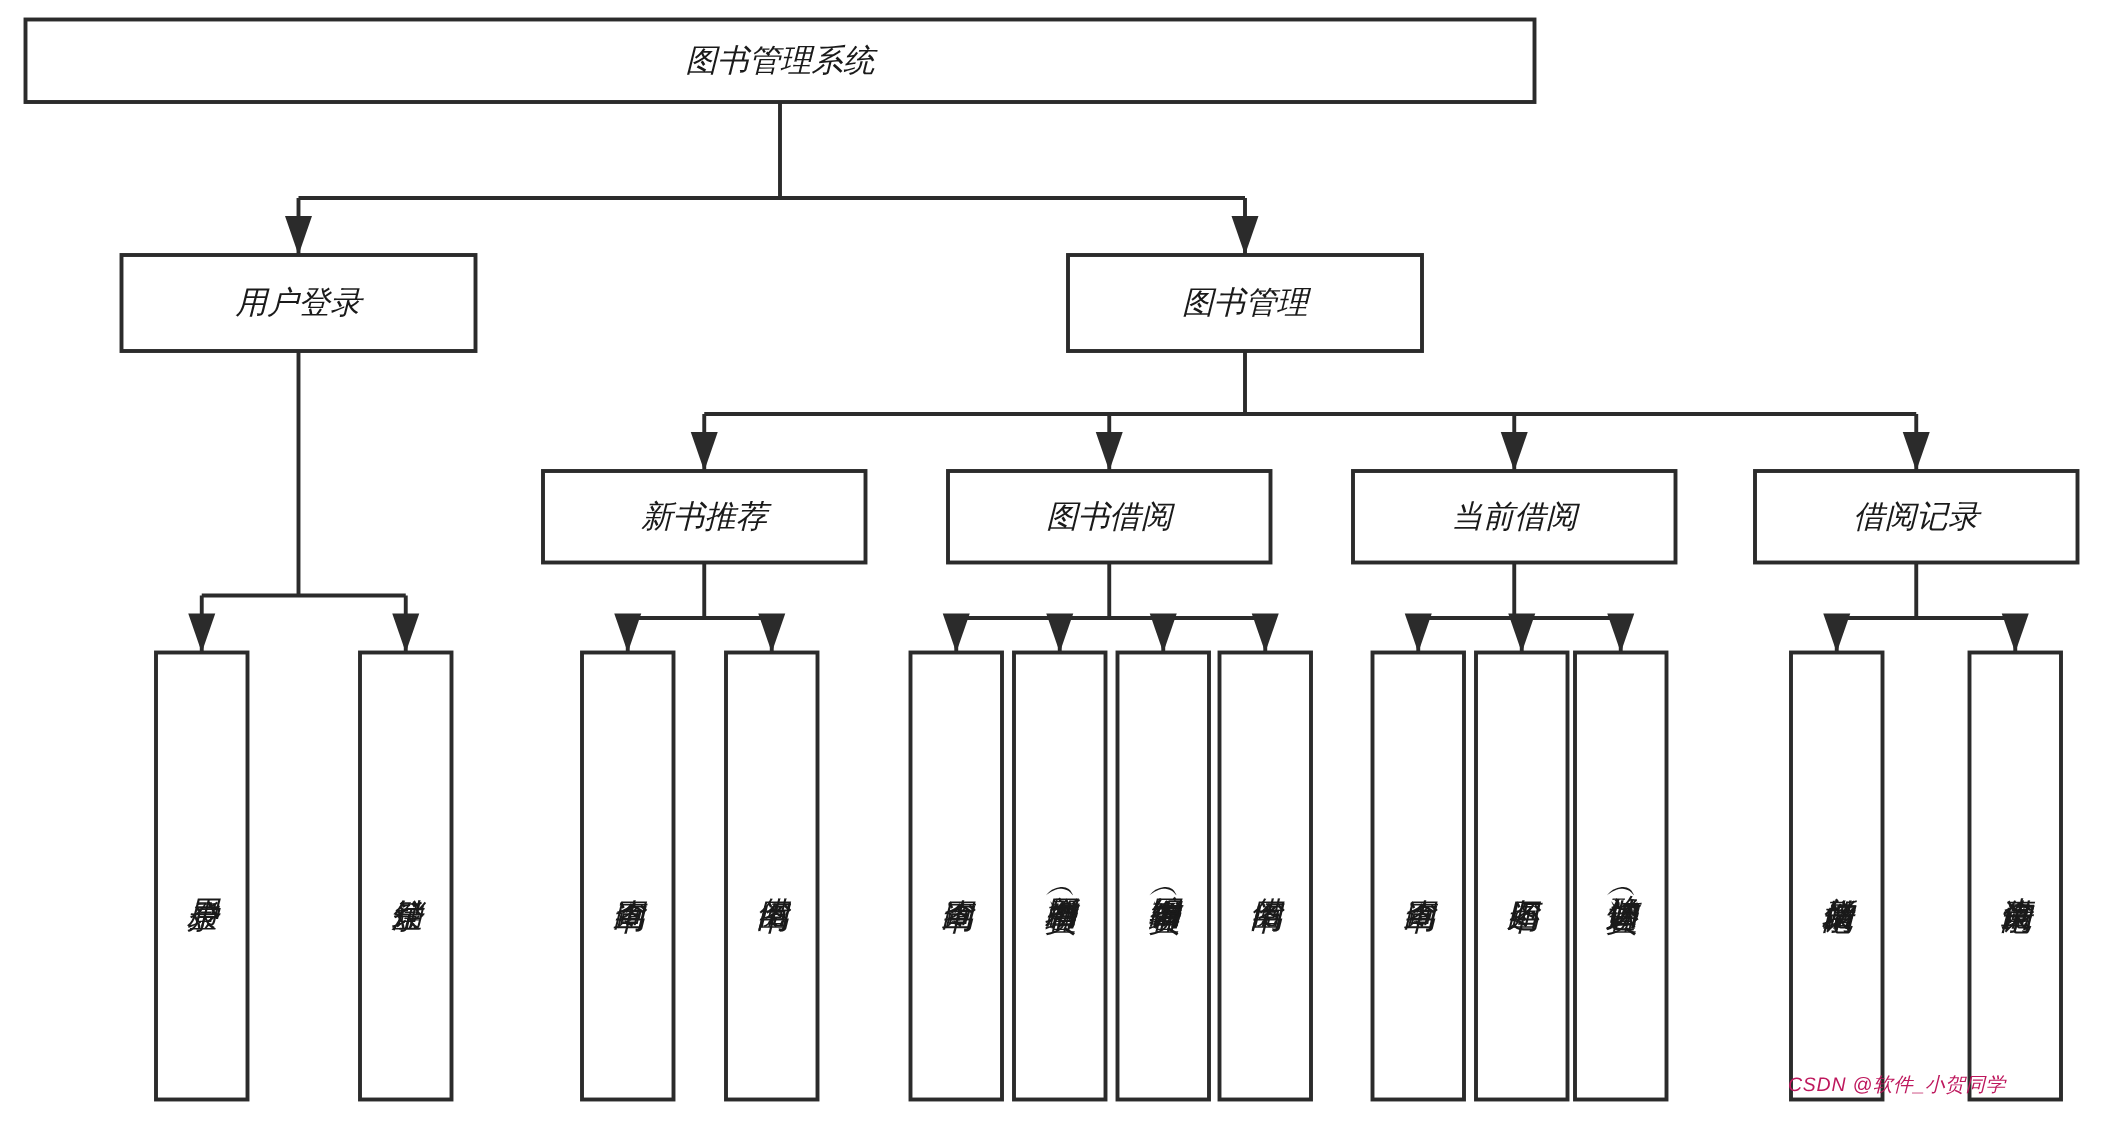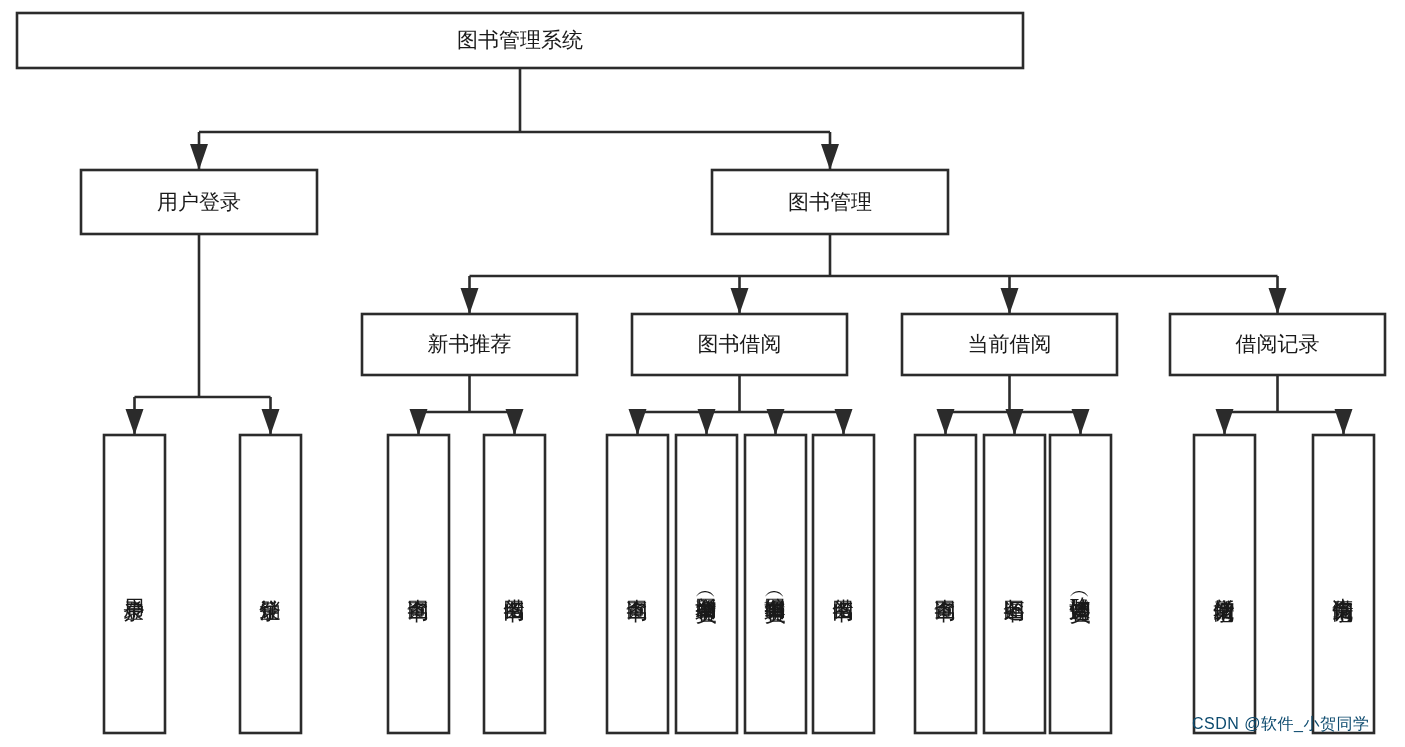--- a/index.html
+++ b/index.html
@@ -11,20 +11,21 @@
     width: 1405px;
     height: 747px;
     font-family: "Liberation Sans", "DejaVu Sans", sans-serif;
     overflow: hidden;
   }
   #diagram-root {
     position: relative;
     width: 1405px;
     height: 747px;
     background: #ffffff;
+    font-style: italic;
   }
   svg.flow {
     position: absolute;
     left: 0;
     top: 0;
     width: 1405px;
     height: 747px;
   }
   .node-rect {
     fill: #ffffff;
@@ -61,22 +62,22 @@
   .leaf-label-wrap {
     position: absolute;
     display: flex;
     align-items: center;
     justify-content: center;
     pointer-events: none;
   }
   .watermark {
     position: absolute;
     font-family: "Liberation Sans", "DejaVu Sans", sans-serif;
-    font-size: 16px;
-    color: #0c4a6e;
+    font-size: 13px;
+    color: #be185d;
     white-space: nowrap;
     letter-spacing: 0.5px;
   }
 </style>
 </head>
 <body>
 
 <div id="diagram-root">
 
   <svg class="flow" viewBox="0 0 1405 747">

